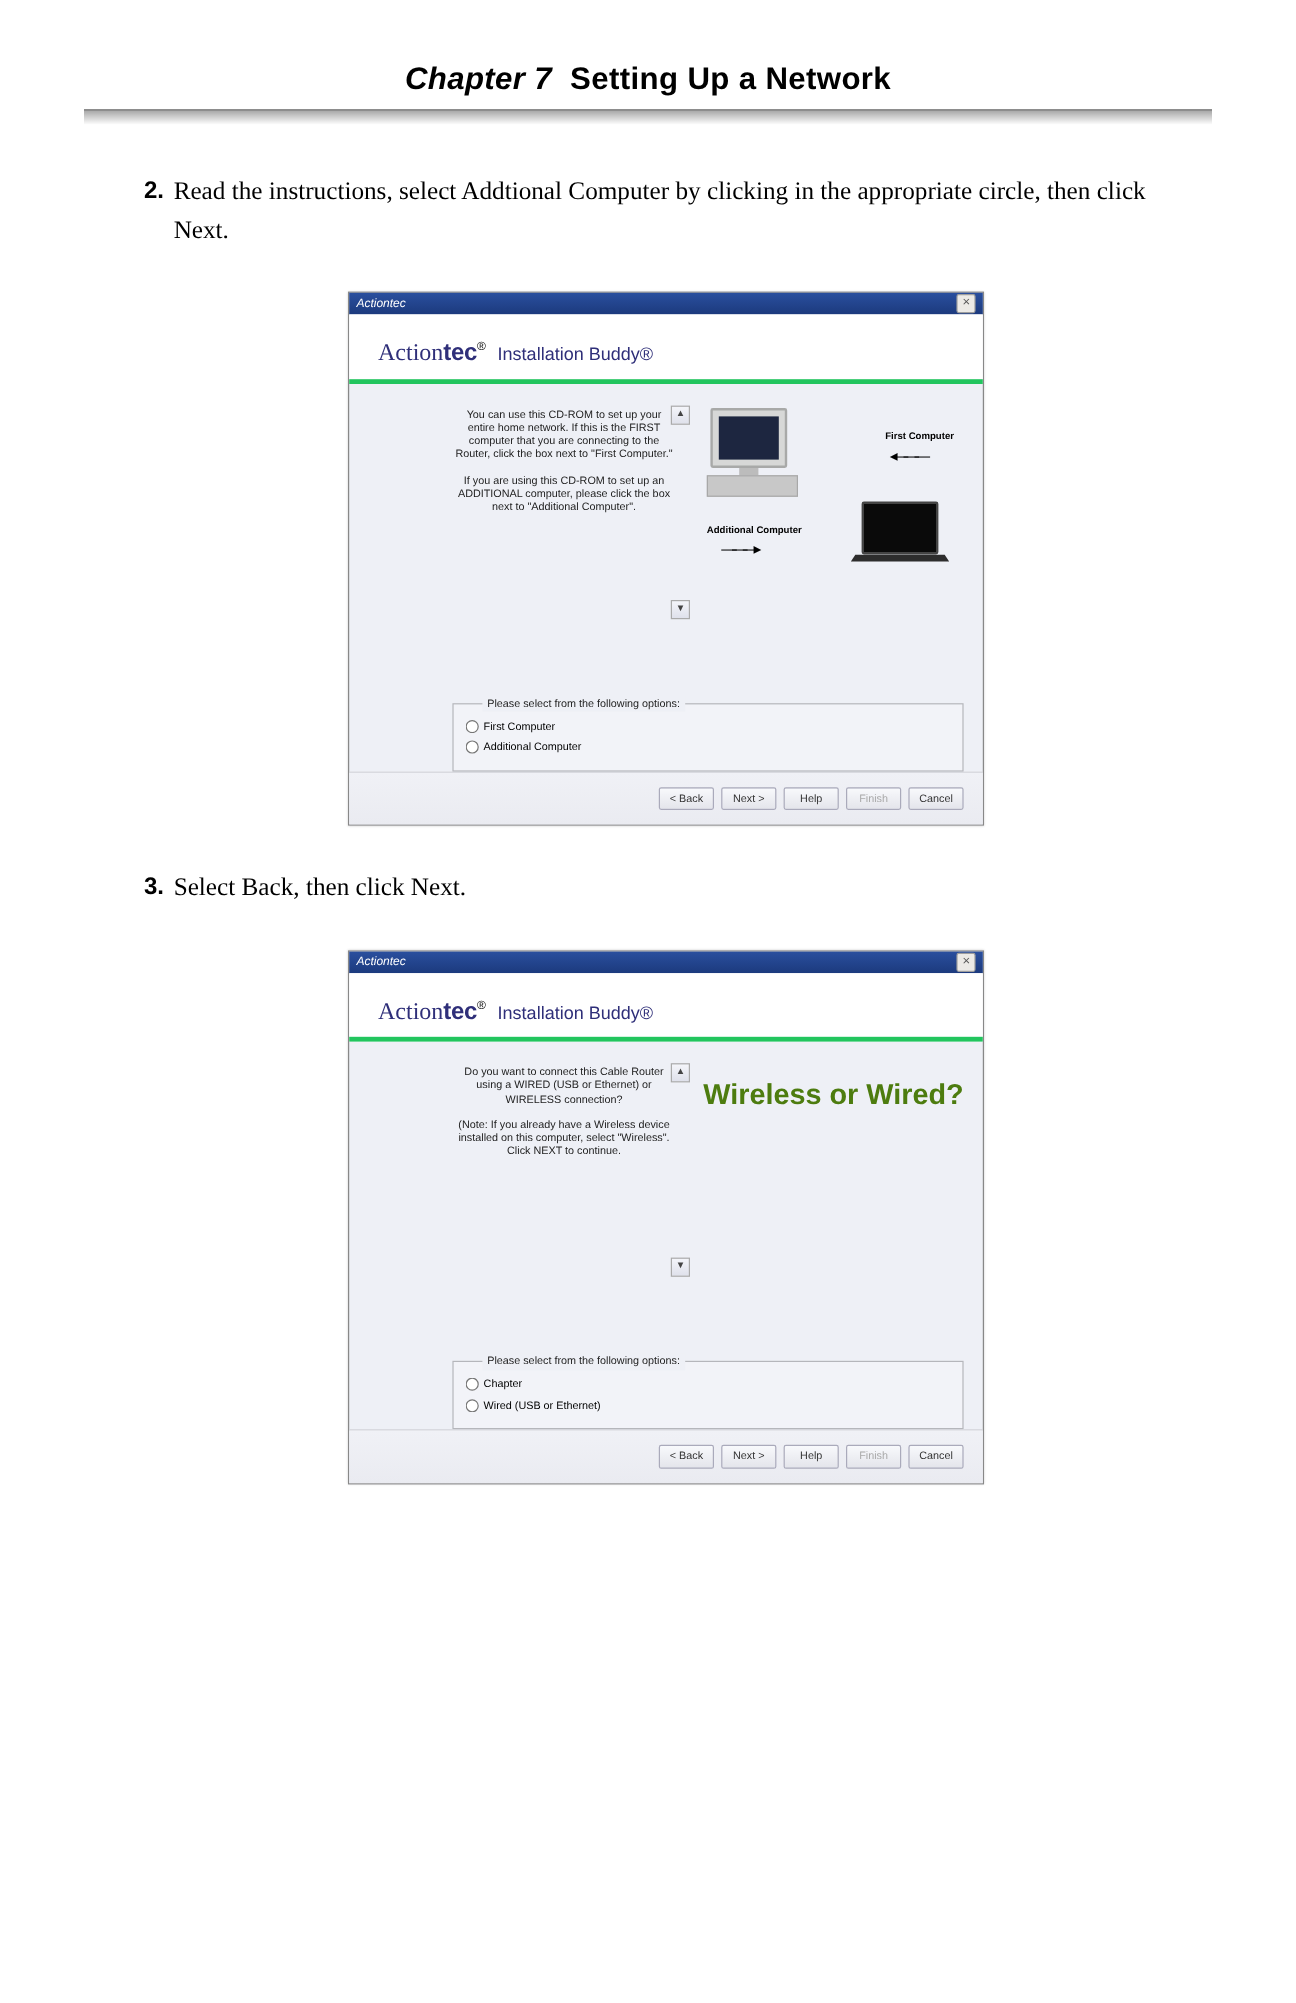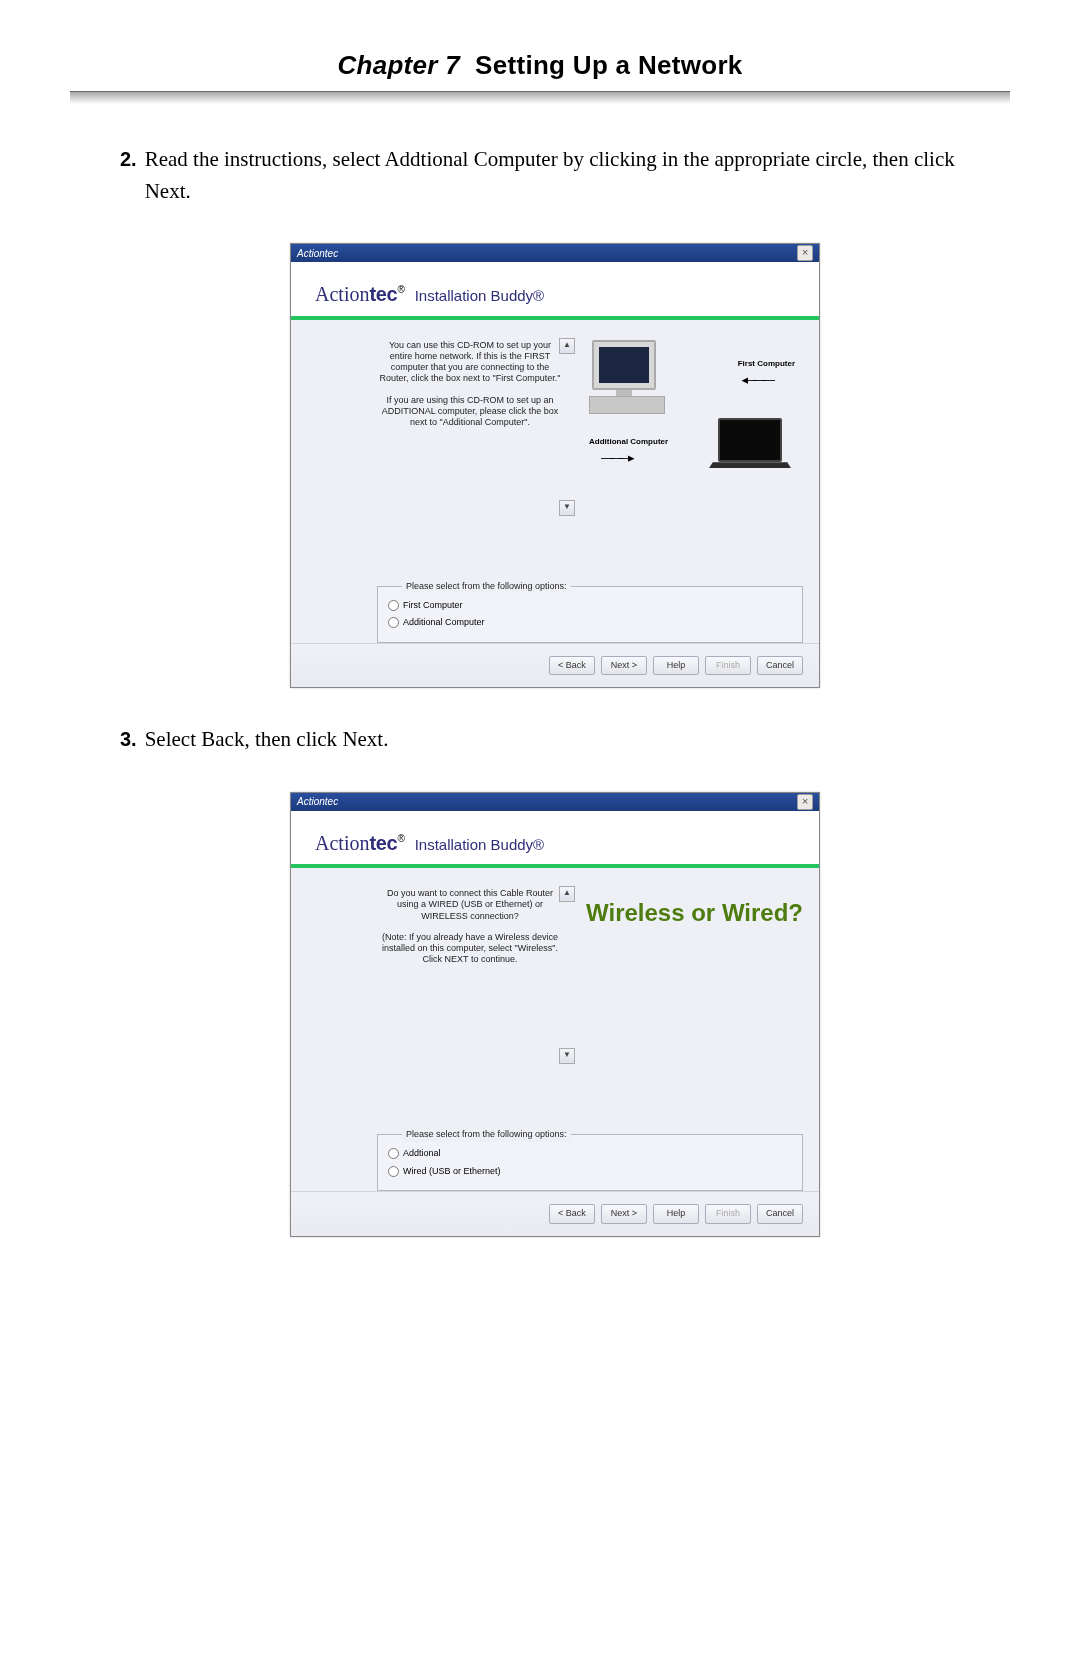--- a/index.html
+++ b/index.html
@@ -377,21 +377,21 @@
             </div>
             <div class="right-col">
               <div class="big-blue">Wireless or Wired?</div>
             </div>
           </div>
 
           <div class="options-box">
             <span class="options-legend">Please select from the following options:</span>
             <div class="radio-row">
               <input type="radio" style="">
-              <label>Addtional</label>
+              <label>Chapter</label>
             </div>
             <div class="radio-row">
               <input type="radio" style="">
               <label>Wired (USB or Ethernet)</label>
             </div>
           </div>
 
           <div class="button-bar">
             <div class="dlg-btn">&lt; Back</div>
             <div class="dlg-btn">Next &gt;</div>

